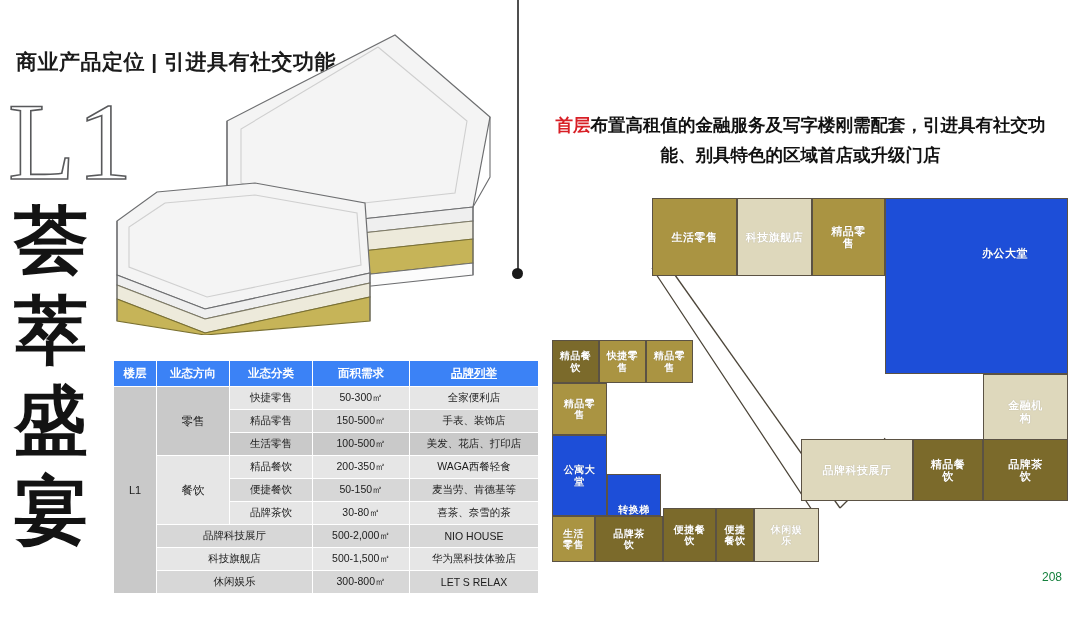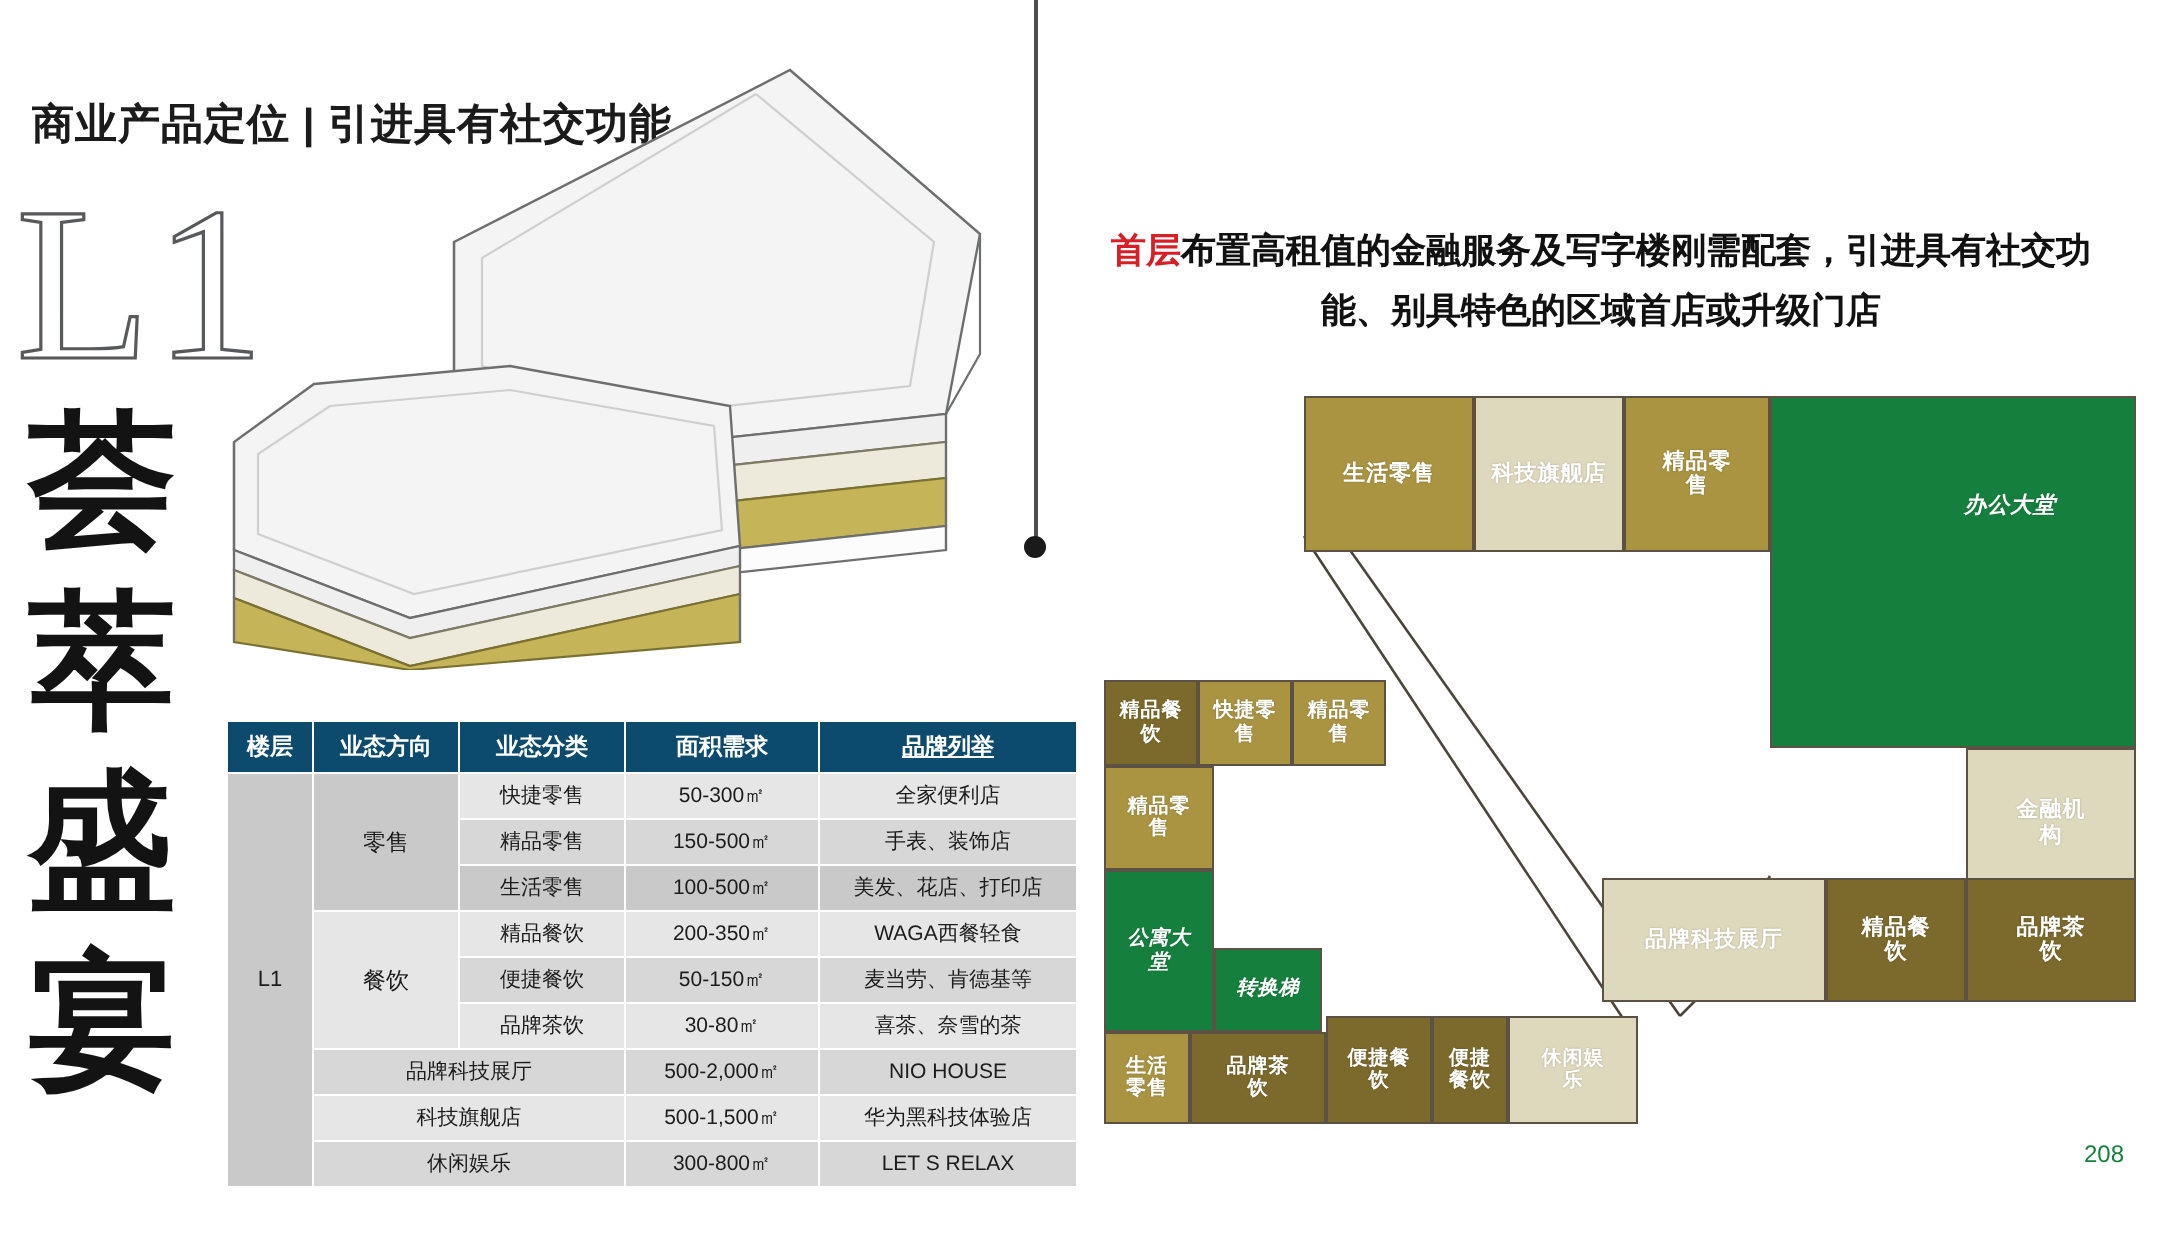--- a/index.html
+++ b/index.html
@@ -44,21 +44,21 @@
     font-size:17.5px;line-height:30px;font-weight:bold;color:#111;text-align:center;
   }
   .headline .hl{color:#d81f26;}
   
   .tbl{
     position:absolute;left:113px;top:360px;
     border-collapse:collapse;
     font-size:10.5px;color:#1c1c1c;
   }
   .tbl th{
-    background:#0c4a6e;color:#ffffff;font-weight:bold;
+    background:#3b82f6;color:#ffffff;font-weight:bold;
     font-size:11.5px;padding:5px 4px;border:1px solid #ffffff;
     text-align:center;white-space:nowrap;
   }
   .tbl td{
     border:1px solid #ffffff;text-align:center;
     padding:4px 5px;white-space:nowrap;
   }
   .c-dark{background:#c9c9c9;}
   .c-light{background:#e6e6e6;}
   .c-mid{background:#d7d7d7;}
@@ -74,21 +74,21 @@
     border:1px solid #5b5244;
     color:#ffffff;font-weight:bold;
     display:flex;align-items:center;justify-content:center;
     text-align:center;line-height:1.12;
     font-size:11px;letter-spacing:.5px;
     text-shadow:0 0 1px rgba(0,0,0,.25);
   }
   .olive{background:#aa9442;}
   .olive-dk{background:#7b6a2b;}
   .beige{background:#ded8bc;}
-  .pink{background:#15803d;font-style:italic;}
+  .pink{background:#1d4ed8;}
   .pink .lbl,.beige .lbl{color:#ffffff;}
   
   .pageno{position:absolute;right:18px;top:570px;font-size:12px;color:#15803d;}
 </style>
 </head>
 <body>
 
 <div class="slide-title">商业产品定位 | 引进具有社交功能</div>
 
 <div class="l1-outline">L1</div>
@@ -248,21 +248,21 @@
   <div class="cell olive" style="left:106px;top:150px;width:47px;height:43px;font-size:10px;">
     <span class="lbl" style="max-width:32px;">精品零售</span>
   </div>
 
   <div class="cell olive" style="left:12px;top:193px;width:55px;height:52px;font-size:10px;">
     <span class="lbl" style="max-width:34px;">精品零售</span>
   </div>
   <div class="cell pink" style="left:12px;top:245px;width:55px;height:81px;font-size:10px;">
     <span class="lbl" style="max-width:34px;">公寓大堂</span>
   </div>
-  <div class="cell pink" style="left:67px;top:284px;width:54px;height:42px;font-size:10px;">
+  <div class="cell pink" style="left:67px;top:284px;width:54px;height:42px;font-size:10px;align-items:flex-end;">
     <span class="lbl" style="max-width:50px;">转换梯</span>
   </div>
 
   <div class="cell olive" style="left:12px;top:326px;width:43px;height:46px;font-size:10px;">
     <span class="lbl" style="max-width:30px;">生活零售</span>
   </div>
   <div class="cell olive-dk" style="left:55px;top:326px;width:68px;height:46px;font-size:10px;">
     <span class="lbl" style="max-width:32px;">品牌茶饮</span>
   </div>
   <div class="cell olive-dk" style="left:123px;top:318px;width:53px;height:54px;font-size:10px;">

